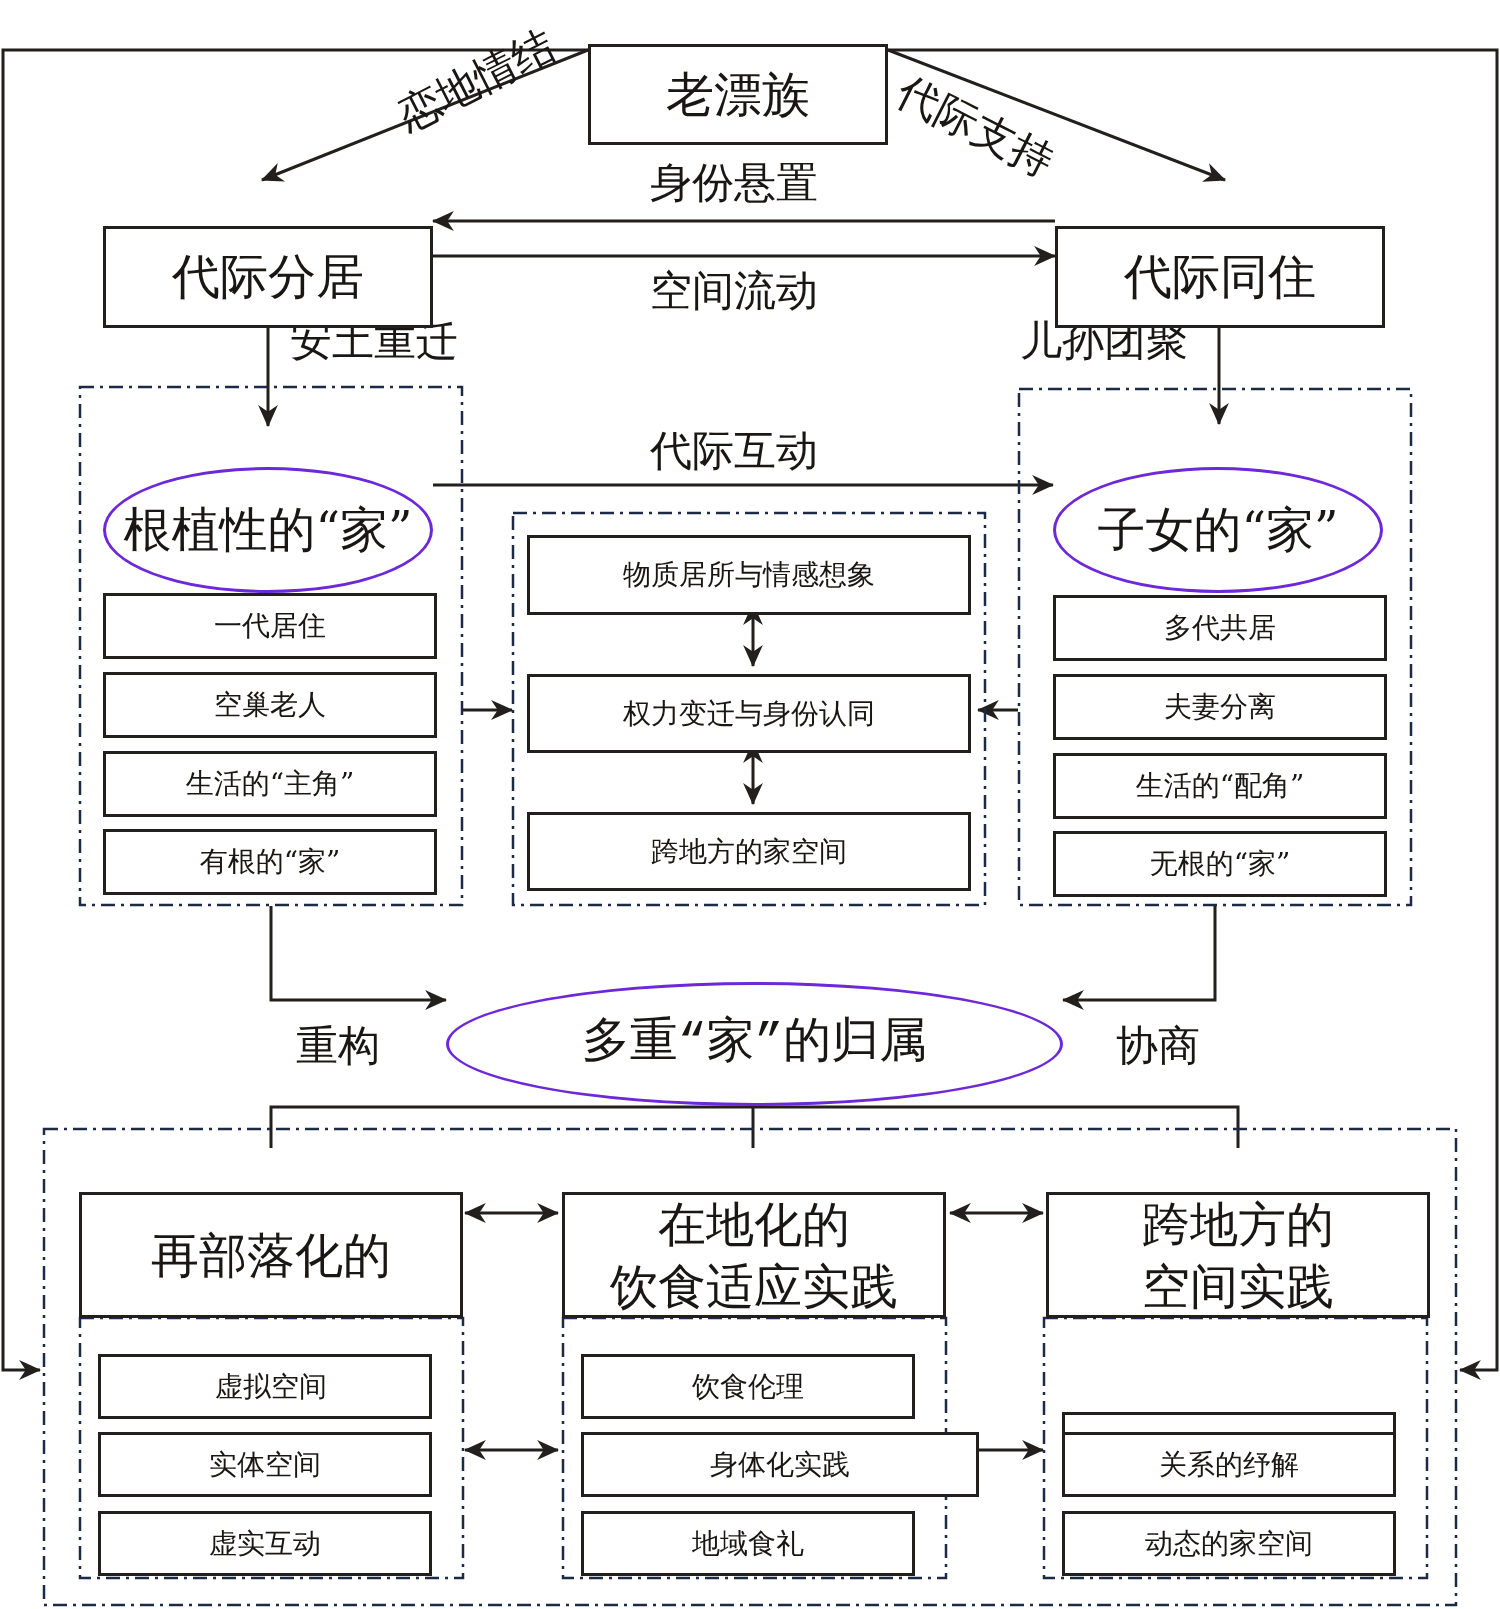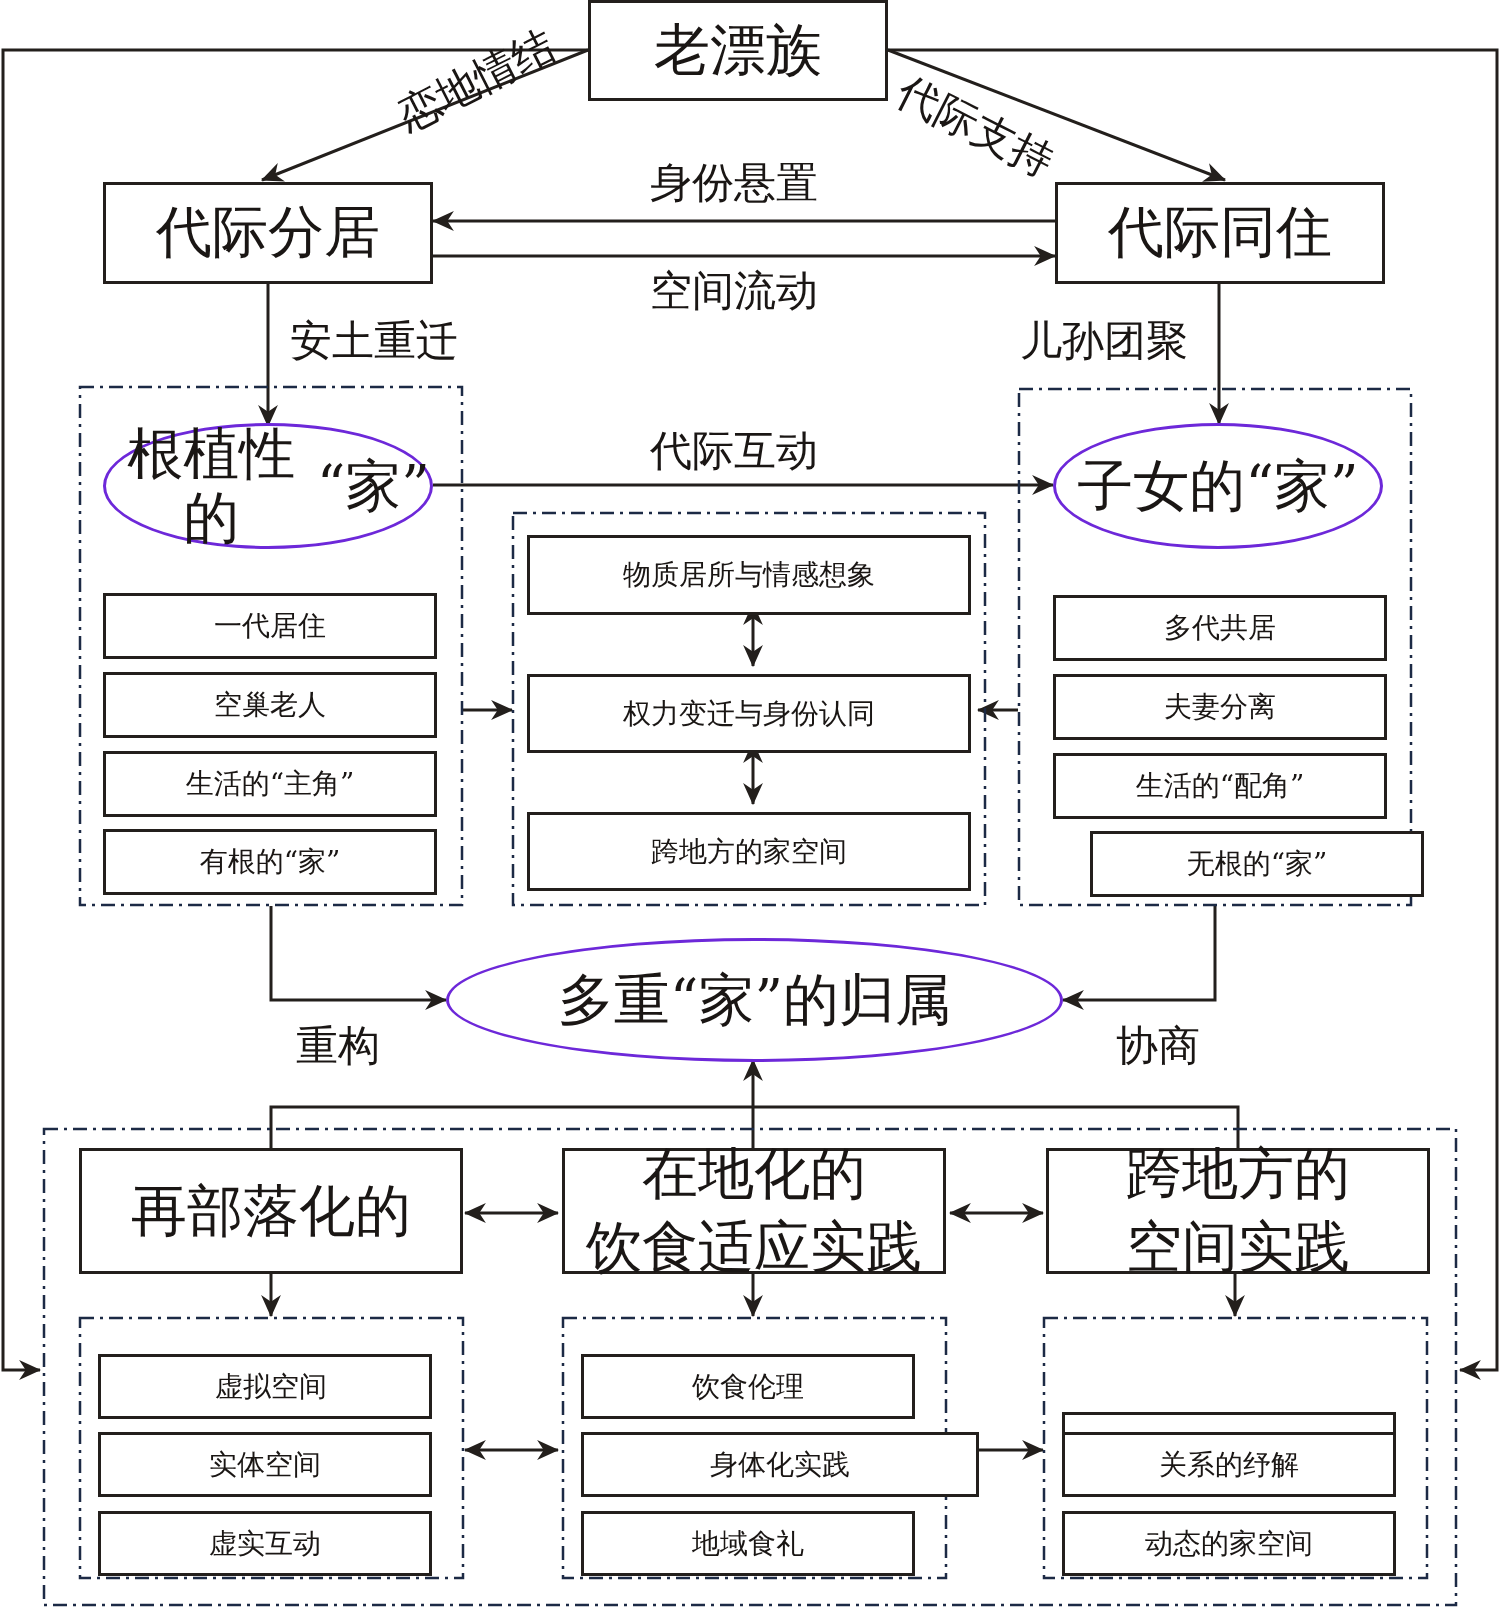--- a/index.html
+++ b/index.html
@@ -5,21 +5,21 @@
   html, body { margin: 0; padding: 0; background: #ffffff; }
   body { width: 1500px; height: 1609px; position: relative; overflow: hidden;
          font-family: "DejaVu Serif", "Liberation Serif", serif; color: #1a1614; }
   svg#diagram { position: absolute; left: 0; top: 0; }
   .box { position: absolute; border: 3px solid #231f1c; background: #fff; box-sizing: border-box;
          display: flex; align-items: center; justify-content: center; text-align: center; }
   .ell { position: absolute; border: 3px solid #6d28d9; border-radius: 50%; background: #fff;
          box-sizing: border-box; display: flex; align-items: center; justify-content: center;
          text-align: center; line-height: 1.15; }
   .lbl { position: absolute; white-space: nowrap; font-size: 42px; line-height: 1; }
-  .t42 { font-size: 56px; }
+  .t42 { font-size: 48px; margin-top: 44px; }
   .t40 { font-size: 28px; margin-top: 9px; }
   .two { flex-direction: column; line-height: 1.3; }
 </style>
 </head>
 <body>
 
 <svg id="diagram" width="1500" height="1609" viewBox="0 0 1500 1609">
   <defs>
     <marker id="ah" viewBox="0 0 20 20" refX="19" refY="10" markerWidth="22" markerHeight="22" markerUnits="userSpaceOnUse" orient="auto">
       <path d="M0,1 L20,10 L0,19 L6,10 Z" fill="#231f1c"></path>
@@ -122,35 +122,35 @@
 
 <div class="box t40" style="left:1053px;top:586px;width:334px;height:66px;">
     <span>多代共居</span>
   </div>
 <div class="box t40" style="left:1053px;top:665px;width:334px;height:66px;">
     <span>夫妻分离</span>
   </div>
 <div class="box t40" style="left:1053px;top:744px;width:334px;height:66px;">
     <span>生活的“配角”</span>
   </div>
-<div class="box t40" style="left:1090px;top:822px;width:334px;height:66px;">
+<div class="box t40" style="left:1053px;top:822px;width:334px;height:66px;">
     <span>无根的“家”</span>
   </div>
 
 <div class="box t40" style="left:527px;top:526px;width:444px;height:80px;">
     <span>物质居所与情感想象</span>
   </div>
 <div class="box t40" style="left:527px;top:665px;width:444px;height:79px;">
     <span>权力变迁与身份认同</span>
   </div>
 <div class="box t40" style="left:527px;top:803px;width:444px;height:79px;">
     <span>跨地方的家空间</span>
   </div>
 
-<div class="ell t42" style="left:446px;top:938px;width:617px;height:124px;">
+<div class="ell t42" style="left:446px;top:938px;width:617px;height:124px;font-family:Liberation Mono, monospace;">
   <span>多重“家”的归属</span>
 </div>
 
 <div class="box t42 two" style="left:79px;top:1148px;width:384px;height:126px;">
   <span>再部落化的</span>
 </div>
 <div class="box t42 two" style="left:562px;top:1148px;width:384px;height:126px;">
   <span>在地化的</span>
   <span>饮食适应实践</span>
 </div>

